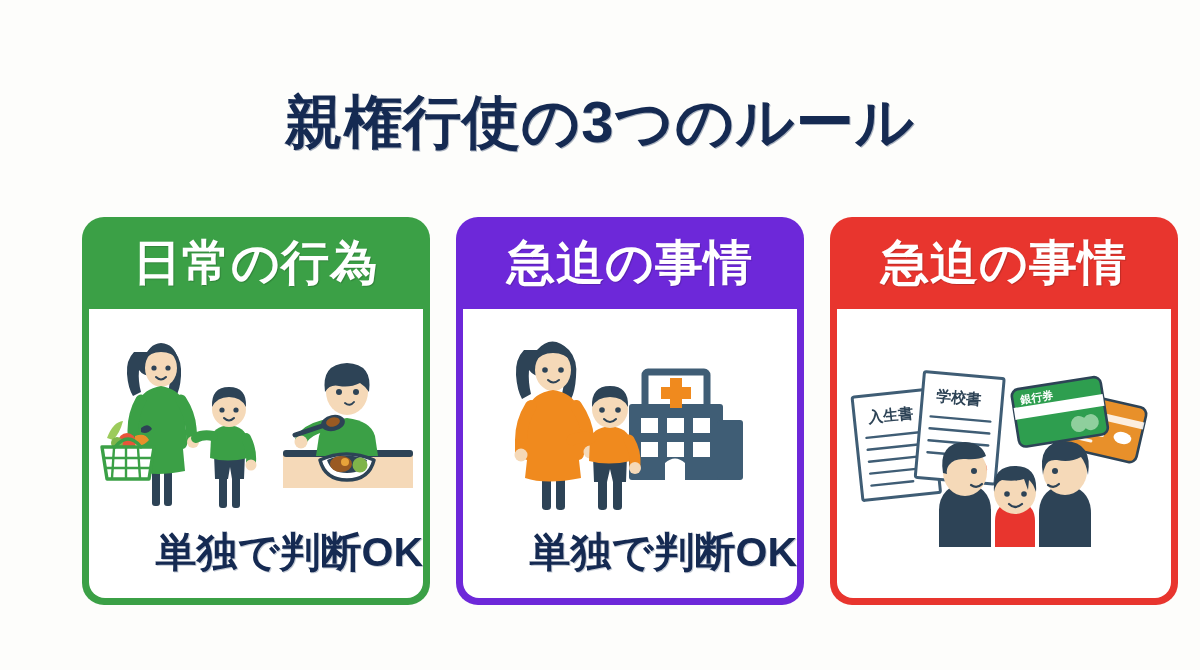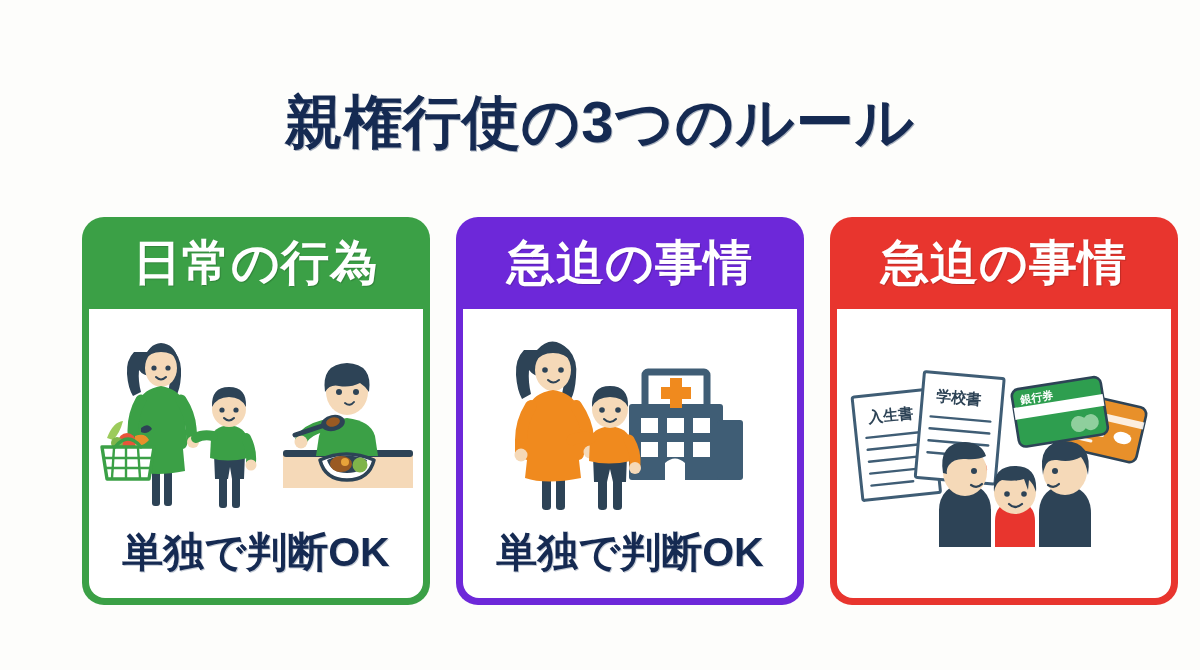--- a/index.html
+++ b/index.html
@@ -98,21 +98,21 @@
     align-items: center;
     justify-content: center;
     padding-top: 4px;
     box-sizing: border-box;
   }
   .illustration svg { display: block; }
 
   .caption {
     flex: 0 0 auto;
     width: 100%;
-    text-align: center;
+    text-align: right;
     color: #152a52;
     font-size: 41px;
     font-weight: bold;
     letter-spacing: 0px;
     padding-bottom: 18px;
     white-space: nowrap;
     text-shadow: 1px 1px 0 rgba(21,42,82,0.25);
   }
 </style>
 </head>

